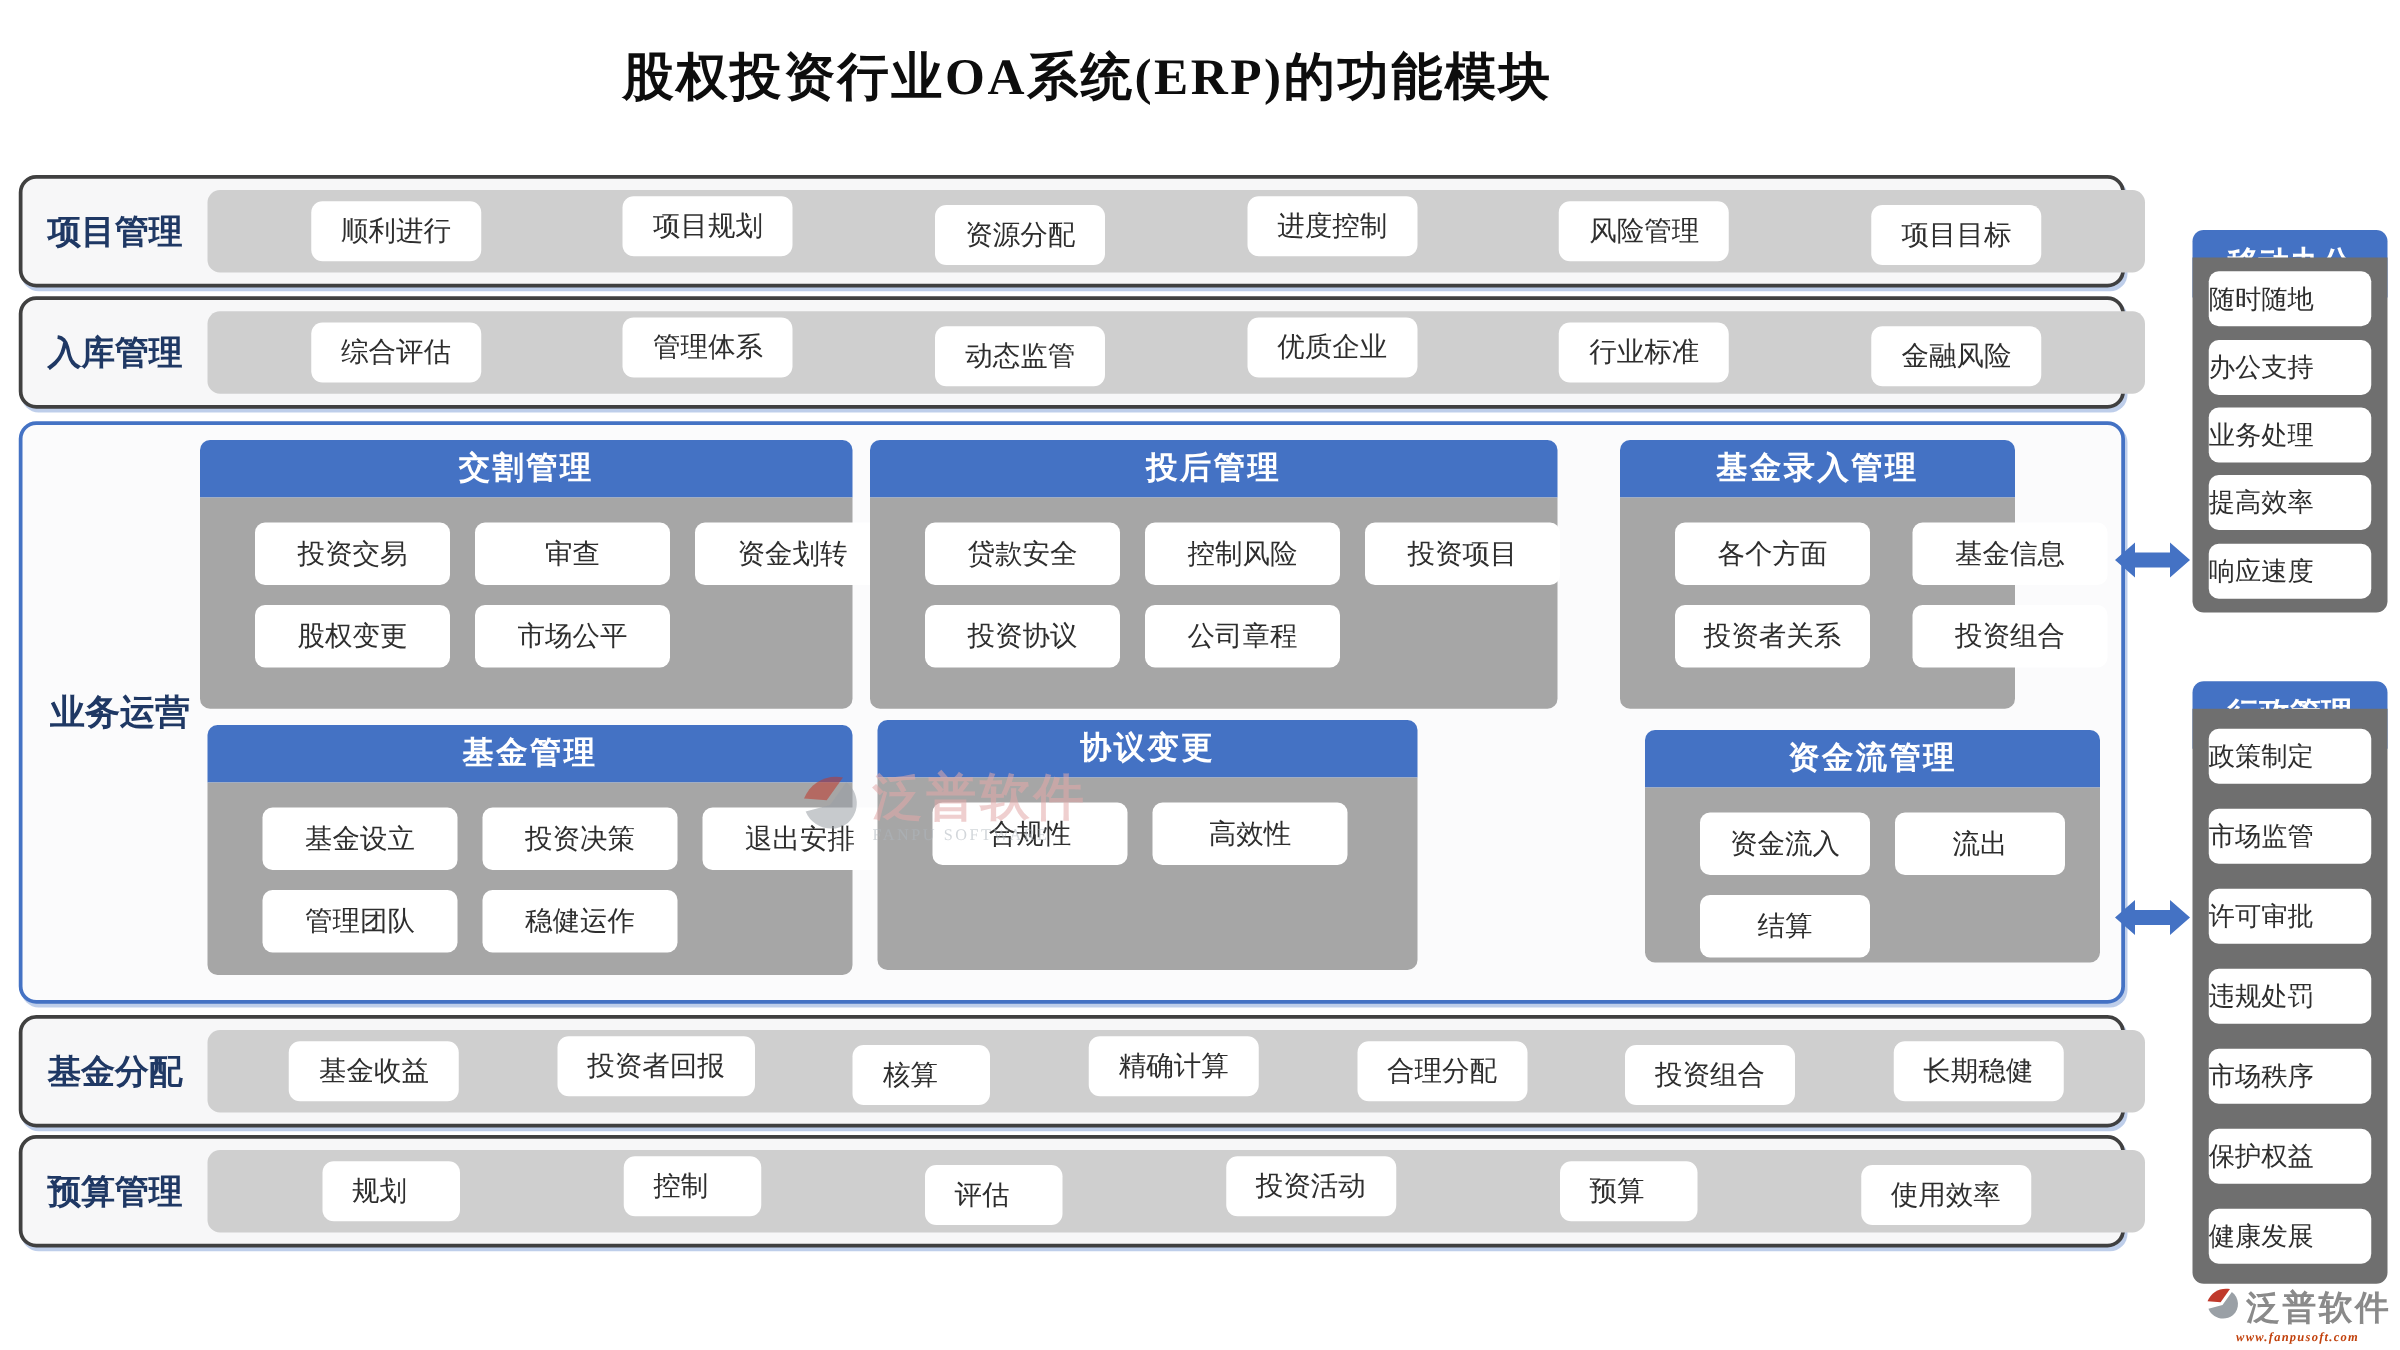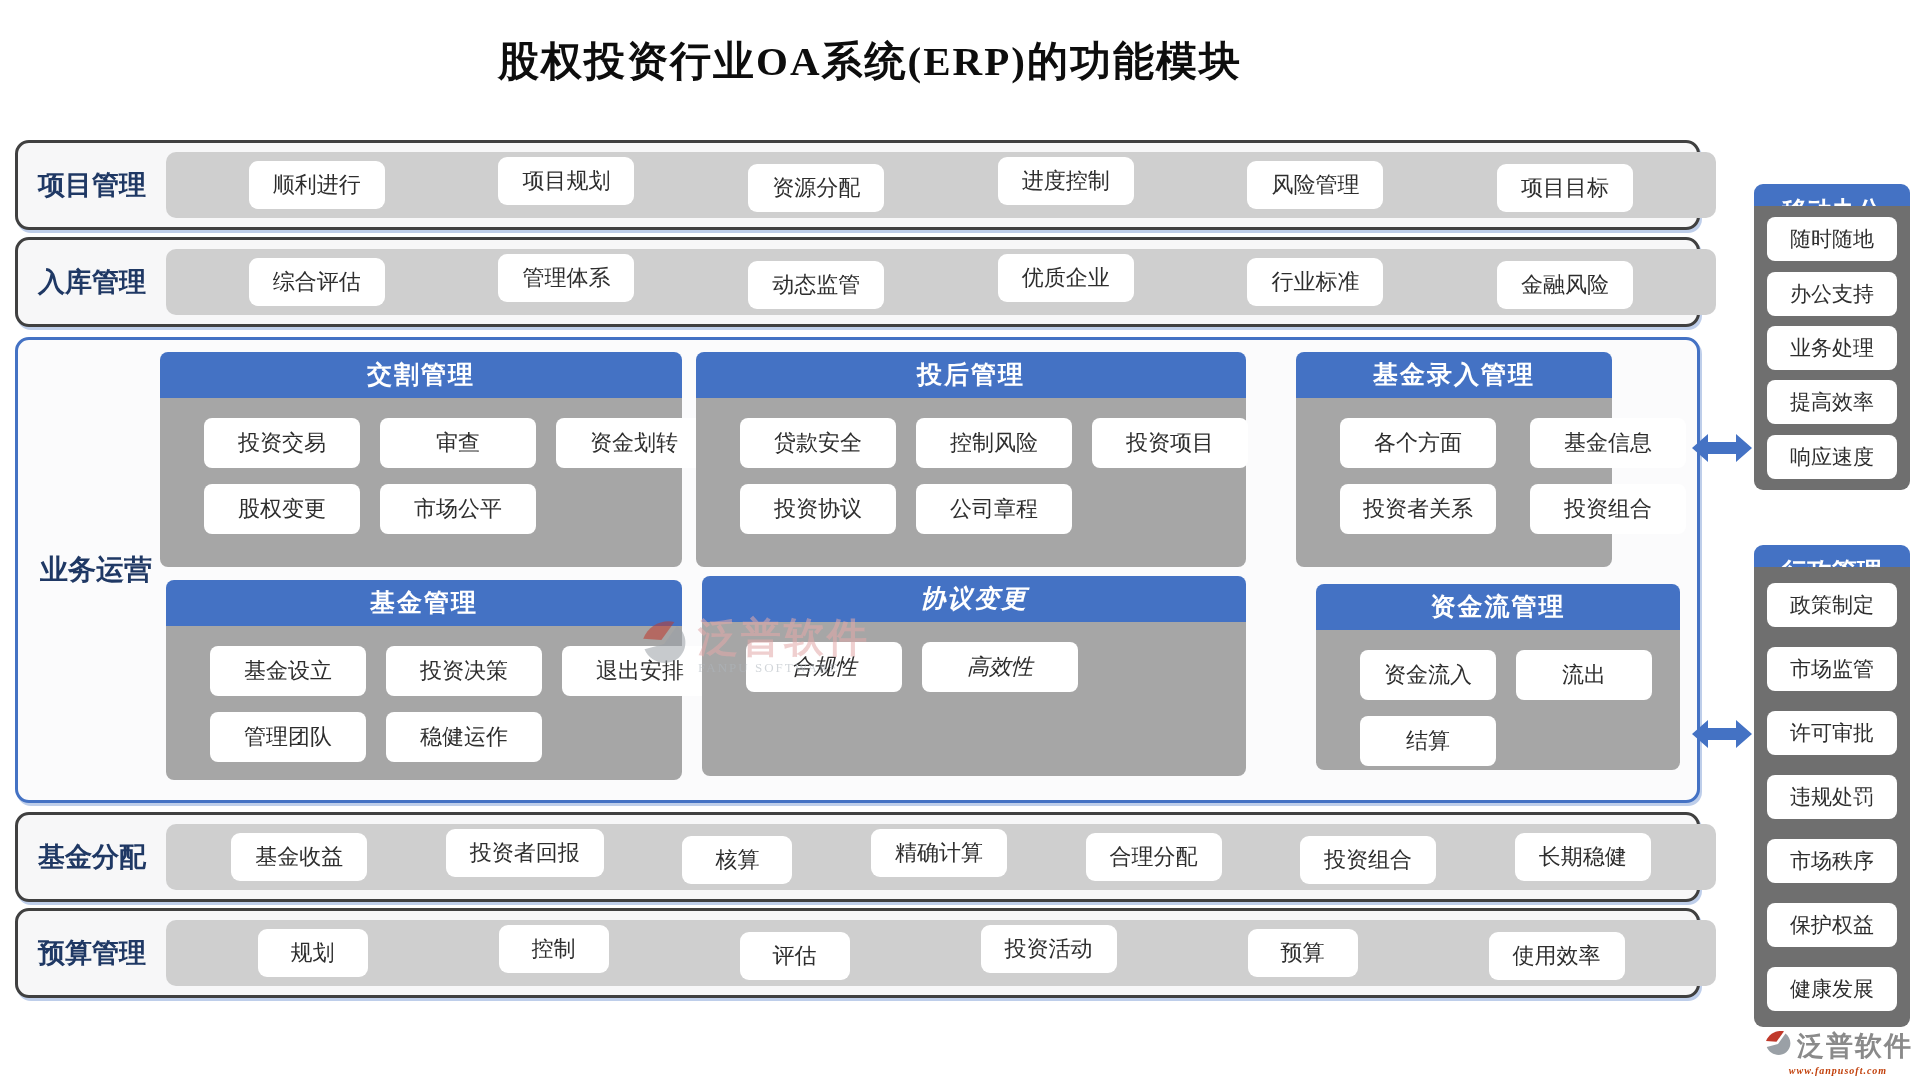--- a/index.html
+++ b/index.html
@@ -10,21 +10,21 @@
   .title{position:absolute;top:34px;left:0;width:1740px;text-align:center;margin:0;
          font-size:41px;font-weight:600;color:#0d0d0d;letter-spacing:2px;}
 
   
   .hrow{position:absolute;left:15px;width:1679px;height:84px;background:#f7f7f8;
         border:3px solid #404040;border-radius:14px;box-shadow:2px 3px 0 rgba(68,114,196,.35);}
   .hrow-label{position:absolute;left:0;top:0;width:148px;height:100%;display:flex;
         align-items:center;justify-content:center;font-size:27px;font-weight:700;color:#1F3864;}
   .band{position:absolute;left:148px;top:9px;bottom:9px;width:1498px;background:#cfcfcf;
         border-radius:10px;display:flex;align-items:center;justify-content:space-around;padding:0 26px;}
-  .chip{background:#ffffff;border-radius:9px;padding:9px 24px;min-width:62px;text-align:center;
+  .chip{background:#ffffff;border-radius:9px;padding:9px 24px;min-width:62px;
         font-size:22px;color:#2e2e2e;white-space:nowrap;}
   .band .chip:nth-child(2n){transform:translateY(-4px);}
   .band .chip:nth-child(3n){transform:translateY(3px);}
 
   .r1{top:140px;} .r2{top:237px;} .r4{top:812px;} .r5{top:908px;}
 
   
   .bigbox{position:absolute;left:15px;top:337px;width:1679px;height:460px;background:#fbfbfc;
           border:3px solid #4472C4;border-radius:14px;box-shadow:2px 3px 0 rgba(68,114,196,.35);}
   .bigbox-label{position:absolute;left:14px;top:50%;transform:translateY(-50%);width:128px;
@@ -35,32 +35,32 @@
   .block-body{position:absolute;top:46px;left:0;right:0;bottom:0;background:#a6a6a6;
           border-radius:0 0 8px 8px;padding:20px 20px 0 20px;display:flex;flex-direction:column;gap:16px;}
   .chip-row{display:flex;gap:20px;padding-left:24px;}
   .bchip{background:#fff;border-radius:8px;padding:10px 14px;min-width:128px;text-align:center;
           font-size:22px;color:#2e2e2e;white-space:nowrap;}
   .pos-b1{left:142px;top:12px;width:522px;height:215px;}
   .pos-b2{left:678px;top:12px;width:550px;height:215px;}
   .pos-b3{left:1278px;top:12px;width:316px;height:215px;}
   .pos-b3 .chip-row{gap:34px;}
   .pos-b4{left:148px;top:240px;width:516px;height:200px;}
-  .pos-b5{left:684px;top:236px;width:544px;height:200px;font-style:italic;}
+  .pos-b5{left:684px;top:236px;width:432px;height:200px;}
   .pos-b6{left:1298px;top:244px;width:364px;height:186px;}
   .pos-b6 .bchip{min-width:108px;}
 
   
   .panel{position:absolute;width:156px;}
   .panel-header{height:54px;line-height:54px;background:#4472C4;color:#fff;text-align:center;
           font-size:25px;font-weight:700;border-radius:9px 9px 0 0;margin-top:32px;}
   .panel-body{position:absolute;top:54px;left:0;right:0;bottom:0;background:#6f6f6f;
           border-radius:0 0 9px 9px;display:flex;flex-direction:column;justify-content:space-around;
           align-items:center;padding:6px 0;}
-  .schip{background:#fff;border-radius:8px;width:130px;padding:8px 0;text-align:center;
+  .schip{background:#fff;border-radius:8px;width:130px;padding:8px 0;
           font-size:21px;color:#2e2e2e;white-space:nowrap;}
   .pos-p1{left:1754px;top:152px;height:338px;}
   .pos-p2{left:1754px;top:513px;height:514px;}
 
   
   .arrow{position:absolute;width:62px;height:36px;}
   .pos-a1{left:1691px;top:430px;}
   .pos-a2{left:1691px;top:716px;}
 
   

